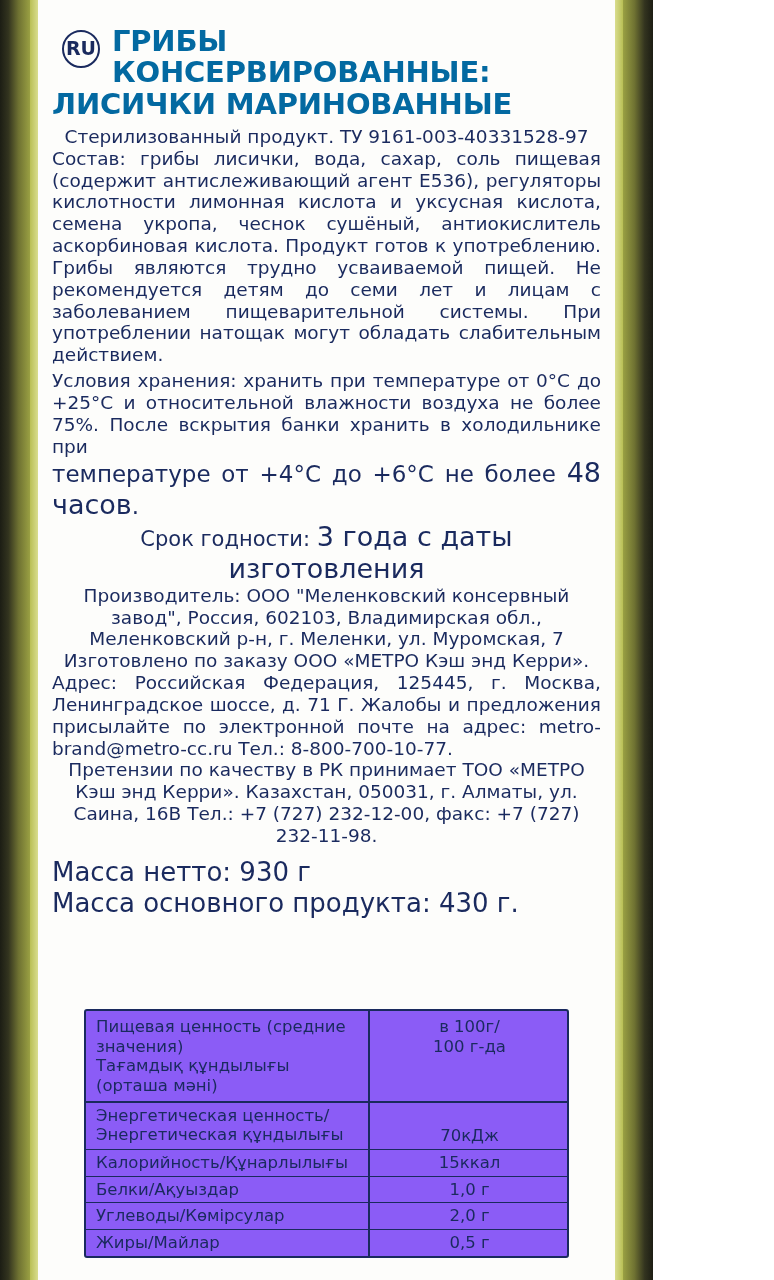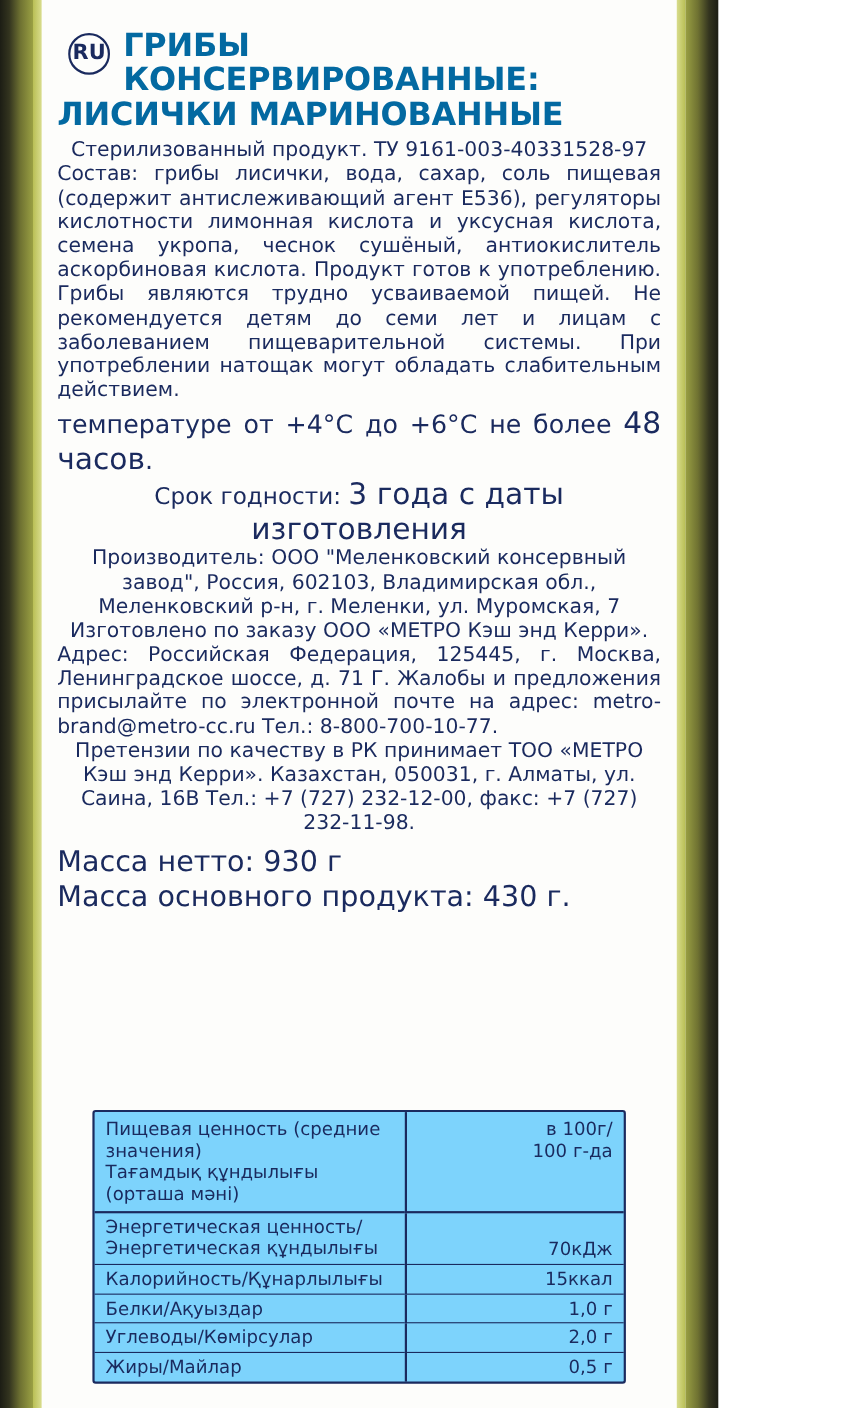--- a/index.html
+++ b/index.html
@@ -128,38 +128,38 @@
     margin-top: 10px;
   }
   
   .nutrition {
     position: absolute;
     left: 46px;
     right: 46px;
     bottom: 22px;
     border: 2px solid #1a2a5e;
     border-radius: 3px;
-    background: #7dd3fc;
+    background: #8b5cf6;
     box-sizing: border-box;
   }
   .nutri-table {
     width: 100%;
     border-collapse: collapse;
     font-size: 16.5px;
     color: #1a2a5e;
   }
   .nutri-table td {
     padding: 3px 10px;
     vertical-align: top;
     line-height: 1.2;
   }
   .nutri-table .col-val {
     width: 175px;
     border-left: 2px solid #1a2a5e;
-    text-align: right;
+    text-align: center;
     padding-left: 12px;
   }
   .nutri-head td {
     padding-top: 6px;
     padding-bottom: 6px;
   }
   .row-sep {
     border-top: 2px solid #1a2a5e;
   }
   .row-line td {
@@ -188,20 +188,21 @@
         <span>Грибы консервированные:</span>
         <span class="line2">лисички маринованные</span>
       </h1>
 
       <p class="para nojust">Стерилизованный продукт. ТУ 9161-003-40331528-97</p>
 
       <p class="para">Состав: грибы лисички, вода, сахар, соль пищевая (содержит антислеживающий агент Е536), регуляторы кислотности лимонная кислота и уксусная кислота, семена укропа, чеснок сушёный, антиокислитель аскорбиновая кислота. Продукт готов к употреблению. Грибы являются трудно усваиваемой пищей. Не рекомендуется детям до семи лет и лицам с заболеванием пищеварительной системы. При употреблении натощак могут обладать слабительным действием.</p>
 
       <div class="spacer-s"></div>
 
+      <p class="para">Условия хранения: хранить при температуре от 0°С до +25°С и относительной влажности воздуха не более 75%. После вскрытия банки хранить в холодильнике при</p>
 
       <p class="para bigger">
         <span>температуре от +4°С до +6°С не более </span><span class="inline-big">48 часов</span><span>.</span>
       </p>
 
       <p class="para big nojust">
         <span>Срок годности:</span>
         <span class="inline-big">3 года с даты изготовления</span>
       </p>
 

